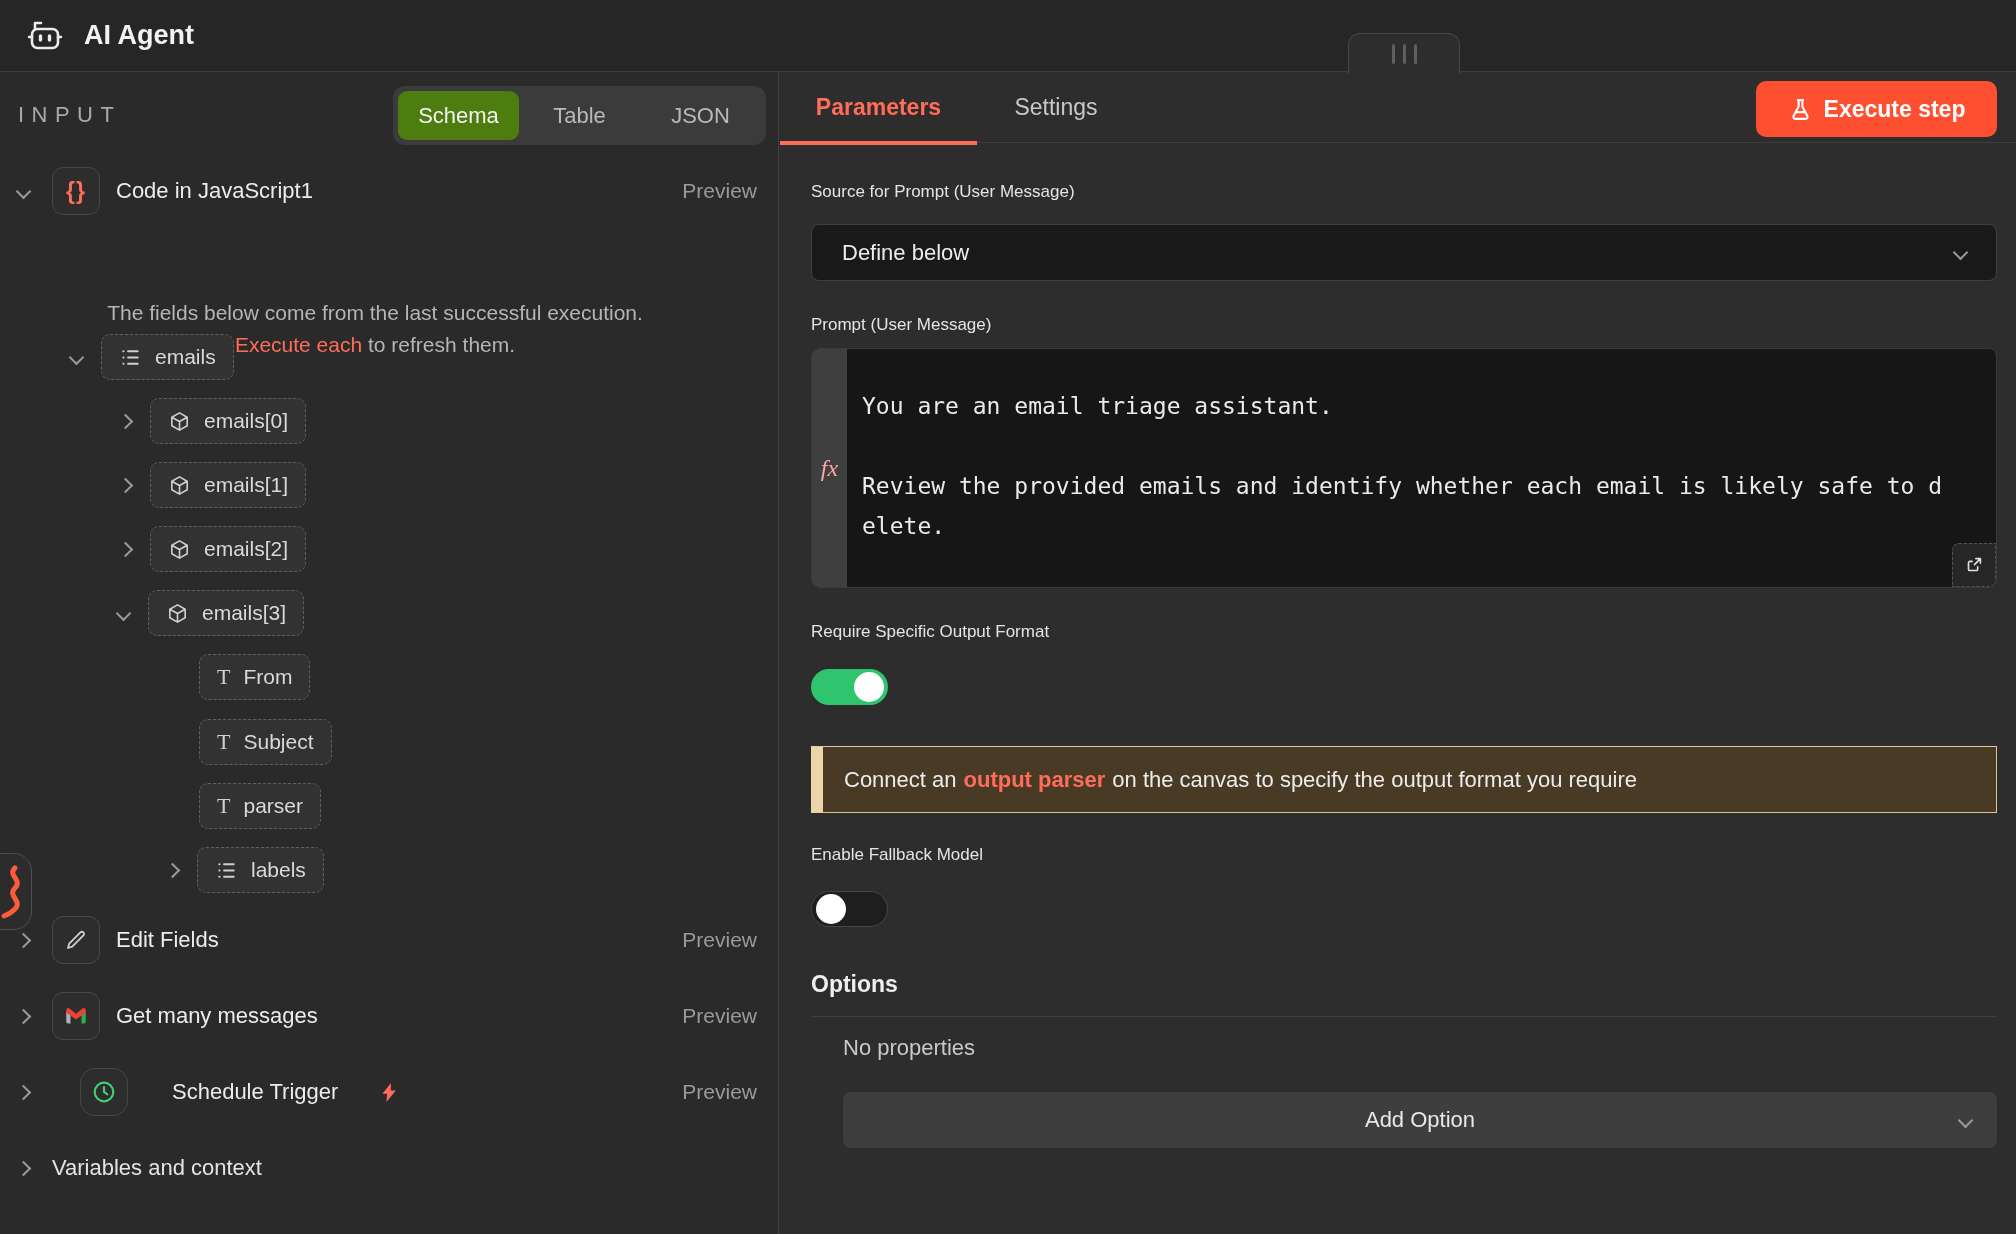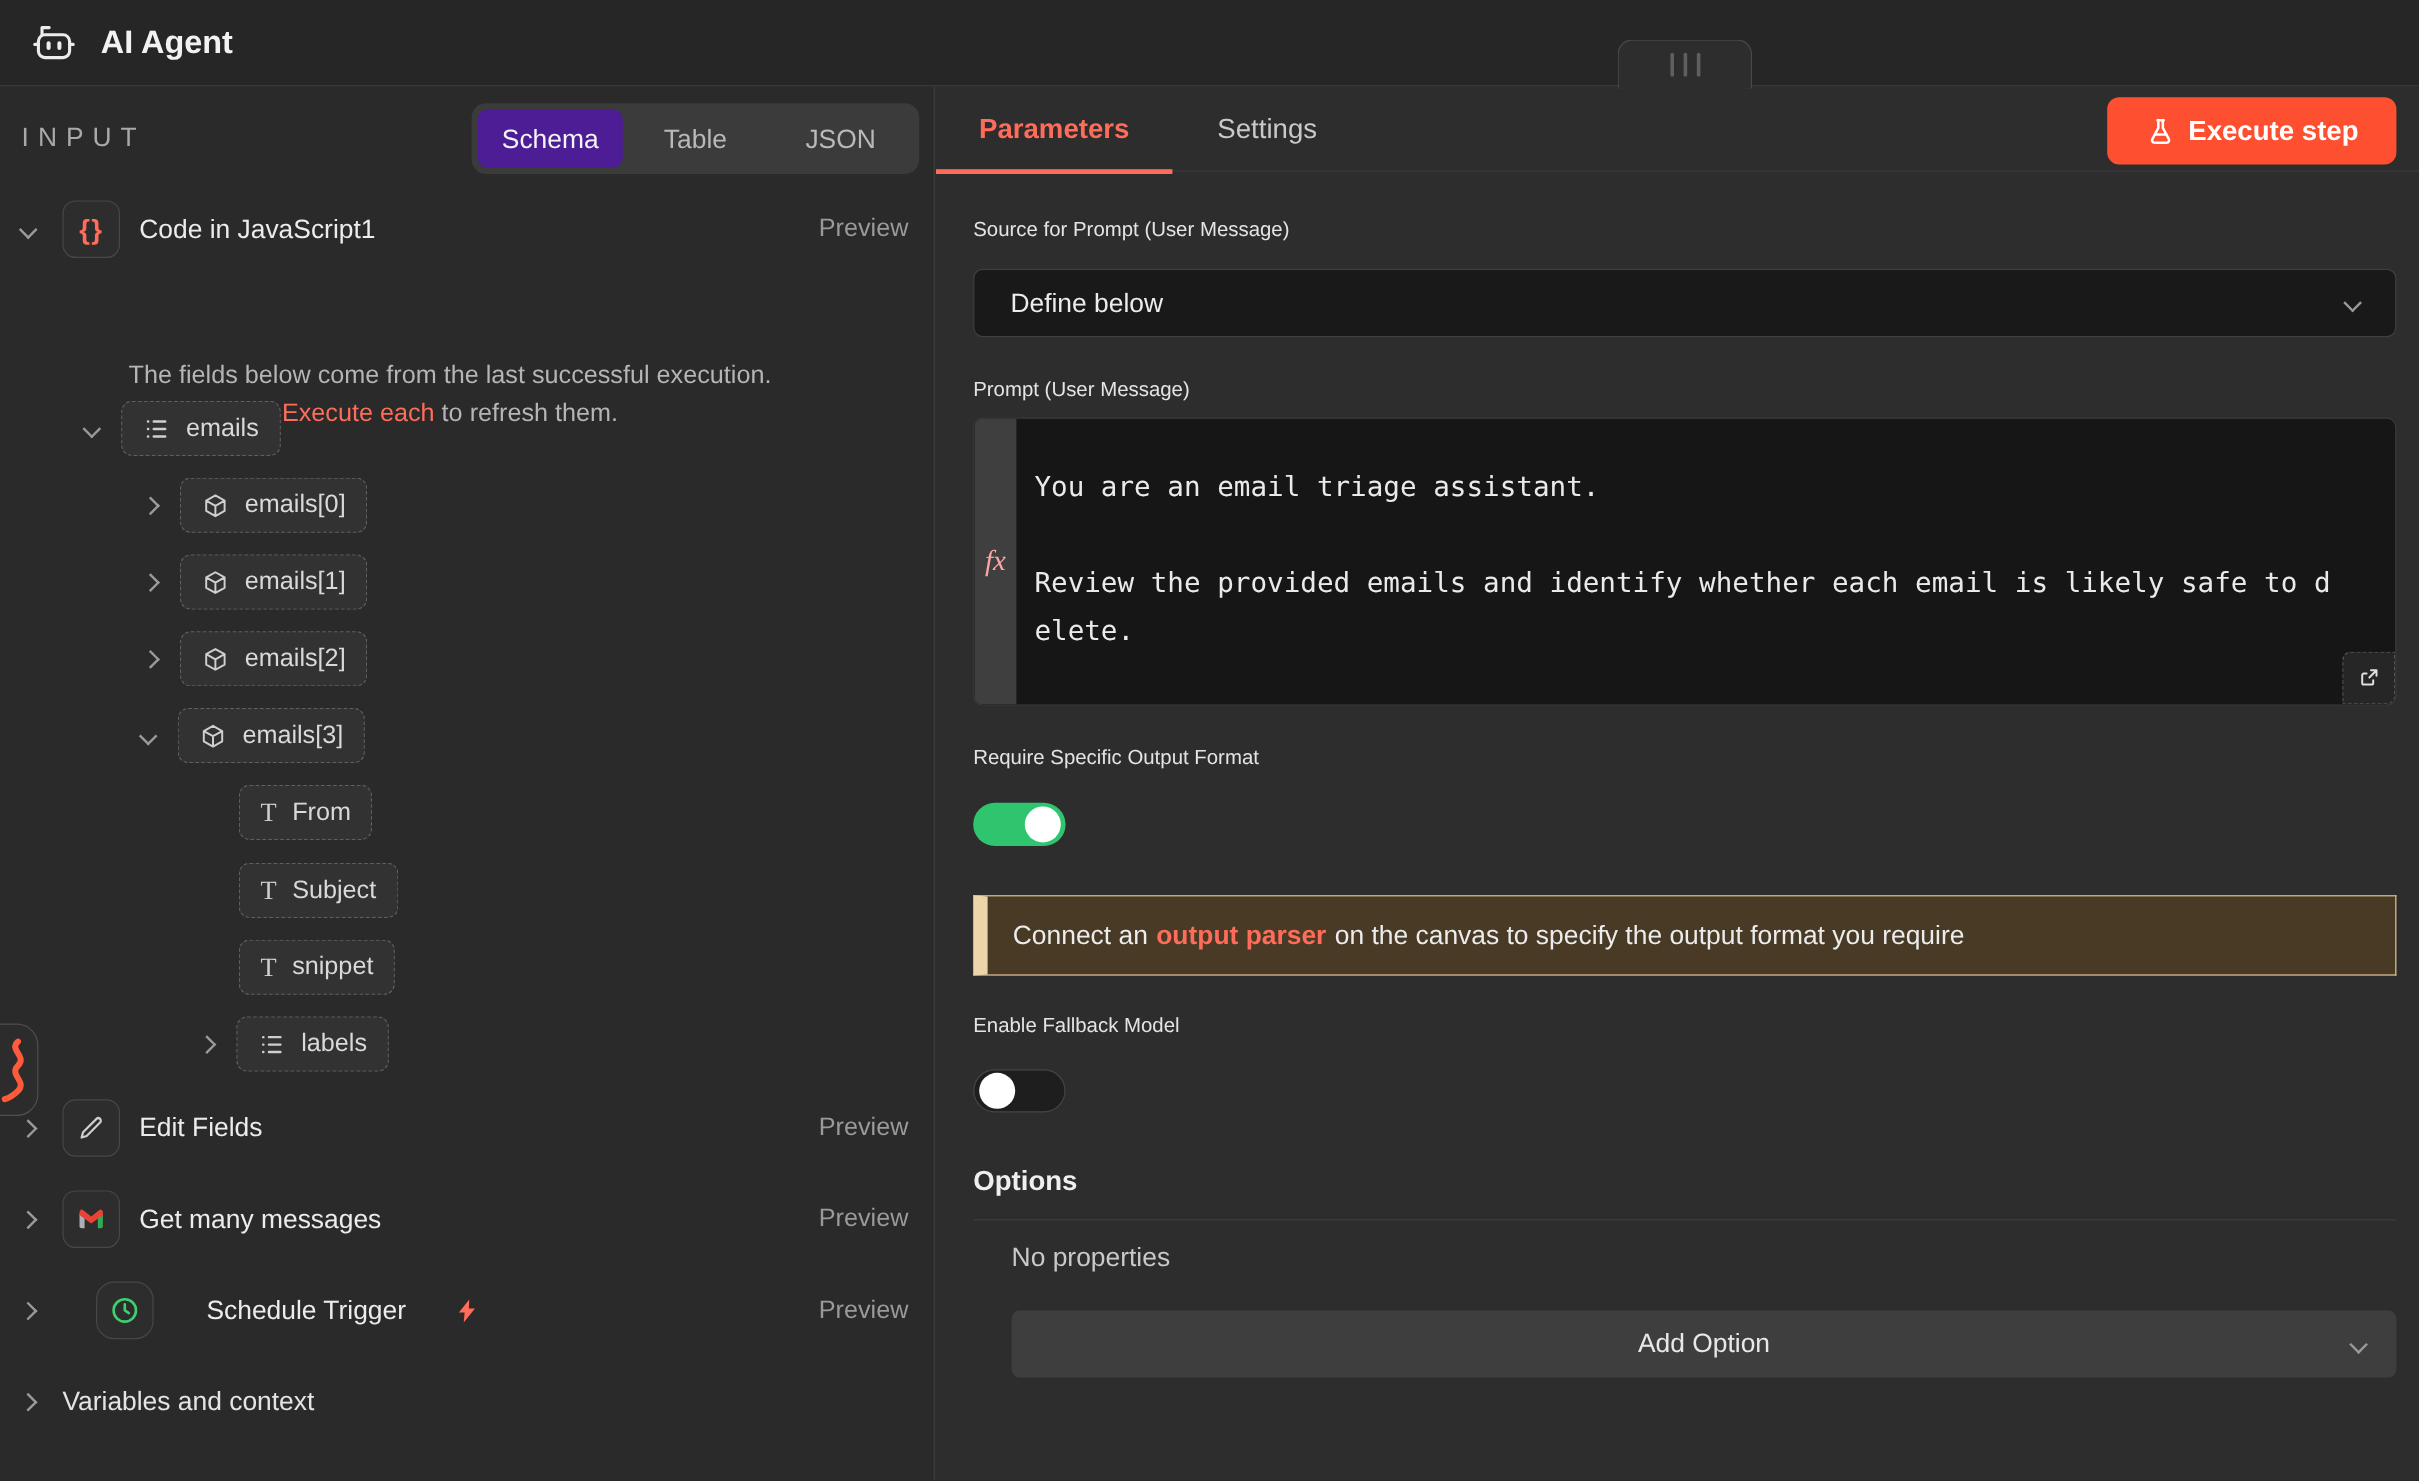--- a/index.html
+++ b/index.html
@@ -35,21 +35,21 @@
     color:#a9a9a9; font-weight:500;
   }
   .seg {
     position:absolute; left:393px; top:14px; width:373px; height:59px;
     background:#3b3b3b; border-radius:12px; display:flex; align-items:center; padding:5px;
   }
   .seg .opt {
     flex:1; height:49px; display:flex; align-items:center; justify-content:center;
     font-size:22px; color:#b9b9b9; border-radius:9px; cursor:pointer;
   }
-  .seg .opt.active { background:#4c1d95; color:#f4f4f4; }
+  .seg .opt.active { background:#4d7c0f; color:#f4f4f4; }
   
   .row { position:absolute; left:0; right:0; height:48px; display:flex; align-items:center; }
   .chev {
     display:inline-block; width:11px; height:11px;
     border-right:2.2px solid #9a9a9a; border-bottom:2.2px solid #9a9a9a; flex:none;
   }
   .chev.right { transform:rotate(-45deg); }
   .chev.down  { transform:rotate(45deg); }
   .iconbox {
     width:48px; height:48px; border:1.5px solid #474747; border-radius:11px;
@@ -251,21 +251,21 @@
     </div>
     <div class="row" style="top:646px;">
       <span class="pill" style="margin-left:199px;">
         <span class="t-glyph">T</span>
         <span>Subject</span>
       </span>
     </div>
     <div class="row" style="top:710px;">
       <span class="pill" style="margin-left:199px;">
         <span class="t-glyph">T</span>
-        <span>snippet</span>
+        <span>parser</span>
       </span>
     </div>
 
     <div class="row" style="top:774px;">
       <span class="chev right" style="margin-left:167px;"></span>
       <span class="pill" style="margin-left:19px;">
         <span>
           <svg width="23" height="23" viewBox="0 0 24 24" fill="none" stroke="#cfcfcf" stroke-width="2.1" stroke-linecap="round">
               <path d="M9.5 5.5 h10 M9.5 12 h10 M9.5 18.5 h10 M4.5 5.5 h.2 M4.5 12 h.2 M4.5 18.5 h.2"></path>
             </svg>

